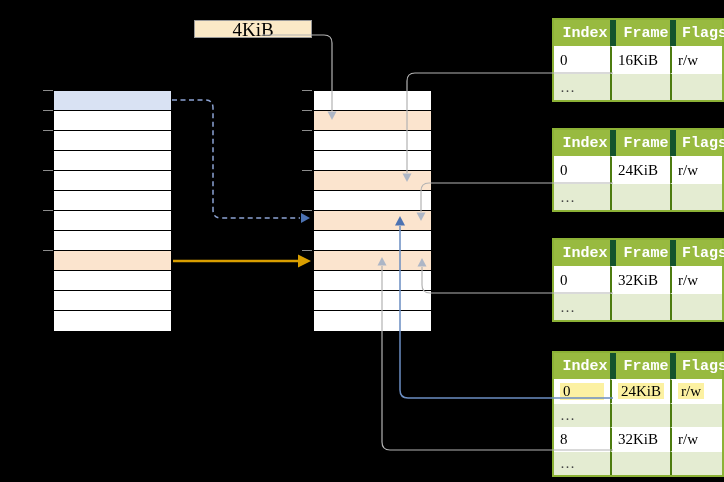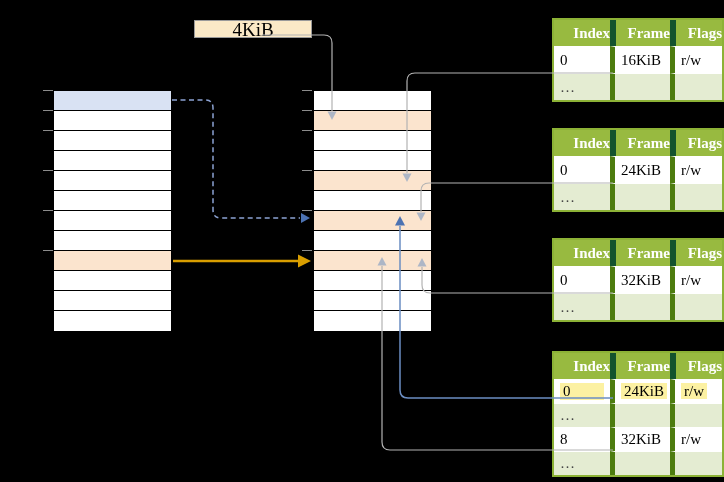--- a/index.html
+++ b/index.html
@@ -54,36 +54,37 @@
     box-sizing:border-box;
     border:2px solid var(--table_border_green);
     width:168px;
     table-layout:fixed;
   }
   .ptable th {
     background:var(--header_green);
     color:#fff;
     font-weight:bold;
     font-size:15px;
-    text-align:right;
+    text-align:center;
     height:26px;
     padding:0 0 0 6px;
     box-sizing:border-box;
+    font-family:Liberation Mono, monospace;
   }
   .ptable th + th { border-left:6px solid #14532d; }
   .ptable td {
     background:#fff;
     color:#000;
     font-size:15px;
     height:27px;
     padding:0 0 0 6px;
     box-sizing:border-box;
     border-top:1px solid #fff;
   }
-  .ptable td + td { border-left:5px solid #4d7c0f; }
+  .ptable td + td { border-left:2px solid #4d7c0f; }
   .ptable tr.shaded td { background:var(--row_light_green); color:#454545; }
   .ptable.t4 td { height:24px; }
   .hl { background:var(--highlight_yellow); padding:0 3px; }
   .hl-wide { display:inline-block; min-width:44px; box-sizing:border-box; }
   
   svg.overlay {
     position:absolute; left:0; top:0;
     width:724px; height:482px;
     pointer-events:none;
   }

